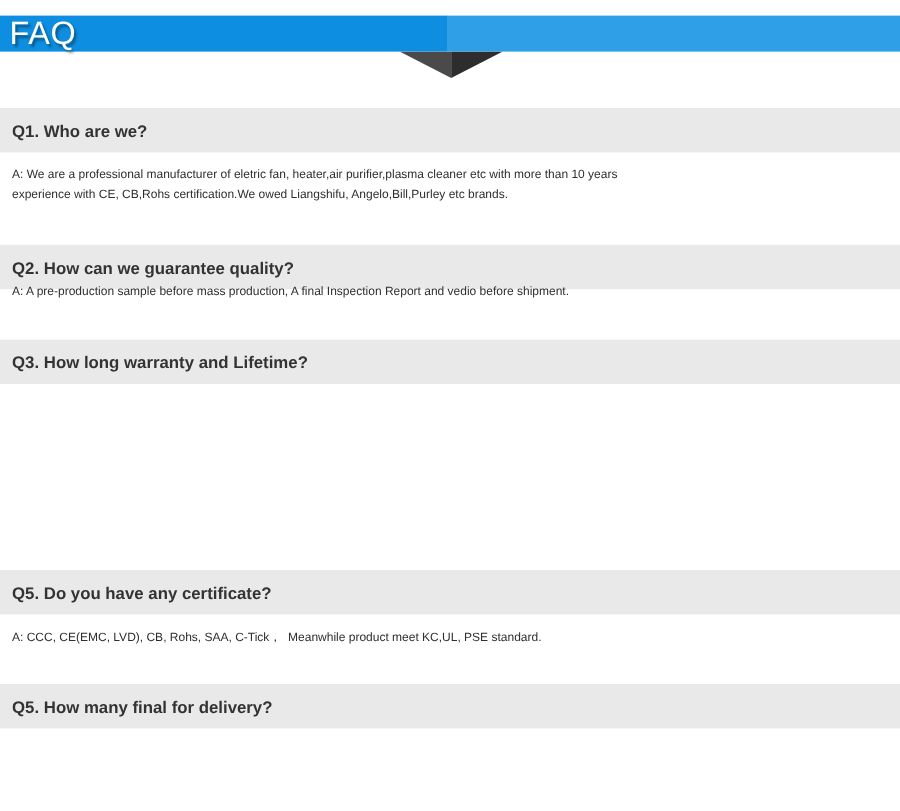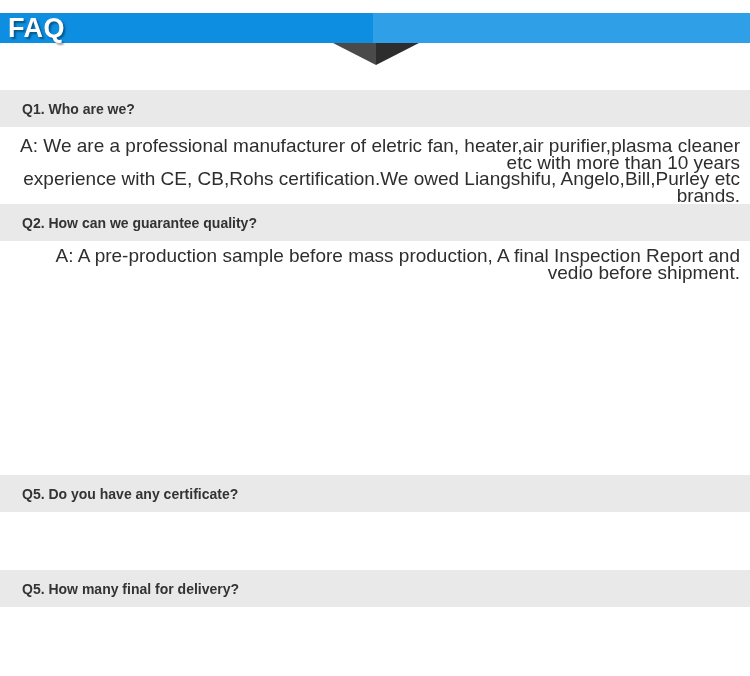--- a/index.html
+++ b/index.html
@@ -28,21 +28,21 @@
       var(--header-blue-right, #2f9fe8) 100%);
   }
   .header-title {
     position: absolute;
     left: 8px;
     top: 0;
     height: 30px;
     line-height: 31px;
     color: #ffffff;
     font-size: 27px;
-    font-weight: bold;
+    font-weight: normal;
     letter-spacing: 0.5px;
     text-shadow: 2px 2px 2px rgba(0,0,0,0.38);
   }
   .down-arrow {
     position: absolute;
     left: 333px;
     top: 43px;
     width: 86px;
     height: 22px;
     display: block;
@@ -52,34 +52,33 @@
   .q-bar {
     position: absolute;
     left: 0;
     width: 750px;
     height: 37px;
     background: var(--question-bar-bg, #e9e9e9);
     display: flex;
     align-items: center;
   }
   .q-text {
-    padding-left: 22px;
+    padding-left: 10px;
     font-size: 14px;
     font-weight: bold;
     color: var(--question-text, #333333);
   }
   .answer {
     position: absolute;
     left: 10px;
     width: 730px;
-    font-size: 19px;
+    font-size: 10px;
     line-height: 16.5px;
     color: var(--answer-text, #2e2e2e);
     white-space: pre-wrap;
-    text-align: right;
   }
 </style>
 </head>
 <body>
 
 <div class="page">
 
   <div class="header-bar">
     <div class="header-title">FAQ</div>
   </div>
@@ -91,25 +90,29 @@
 
   <div class="q-bar" style="top:90px">
     <span class="q-text">Q1. Who are we?</span>
   </div>
   <div class="answer" style="top:138px">A: We are a professional manufacturer of eletric fan, heater,air purifier,plasma cleaner etc with more than 10 years
 experience with CE, CB,Rohs certification.We owed Liangshifu, Angelo,Bill,Purley etc brands.</div>
 
   <div class="q-bar" style="top:204px">
     <span class="q-text">Q2. How can we guarantee quality?</span>
   </div>
-  <div class="answer" style="top:248px">A: A pre-production sample before mass production, A final Inspection Report and vedio before shipment.</div>
+  <div class="answer" style="top:236px">A: A pre-production sample before mass production, A final Inspection Report and vedio before shipment.</div>
 
+  <div class="q-bar" style="top:283px">
+    <span class="q-text">Q3. How long warranty and Lifetime?</span>
+  </div>
 
 
   <div class="q-bar" style="top:475px">
     <span class="q-text">Q5. Do you have any certificate?</span>
   </div>
+  <div class="answer" style="top:524px">A: CCC, CE(EMC, LVD), CB, Rohs, SAA, C-Tick，  Meanwhile product meet KC,UL, PSE standard.</div>
 
   <div class="q-bar" style="top:570px">
     <span class="q-text">Q5. How many final for delivery?</span>
   </div>
 
 </div>
 
 </body></html>

